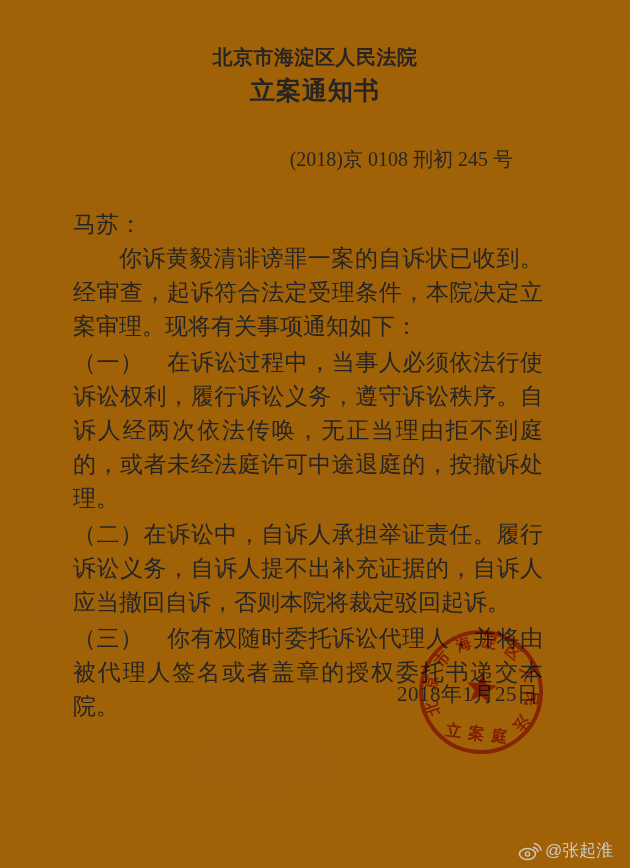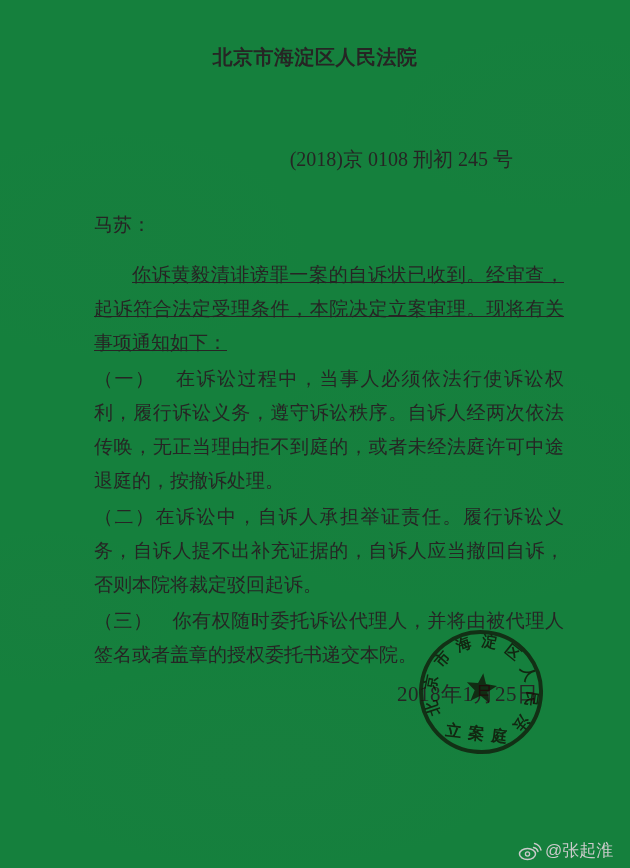--- a/index.html
+++ b/index.html
@@ -4,21 +4,21 @@
 <style>
   html,body{margin:0;padding:0;}
   body{
     background:#e9e9e9;
     font-family:"Liberation Serif","DejaVu Serif",serif;
   }
   .page{
     position:relative;
     width:630px;height:868px;
     margin:0 auto;
-    background:#15803d;
+    background:#a16207;
     color:#262524;
     overflow:hidden;
   }
   
   .page::before{
     content:"";position:absolute;inset:0;pointer-events:none;
     background:
       radial-gradient(ellipse 300px 180px at 18% 28%, rgba(90,90,90,.025), transparent 70%),
       radial-gradient(ellipse 340px 200px at 72% 55%, rgba(90,90,90,.03), transparent 70%),
       radial-gradient(ellipse 380px 160px at 42% 88%, rgba(90,90,90,.035), transparent 70%),
@@ -34,26 +34,26 @@
     position:absolute;top:74px;left:0;width:100%;
     text-align:center;font-size:25px;font-weight:700;
     letter-spacing:1px;
   }
   .case-number{
     position:absolute;top:146px;right:117px;
     font-size:20px;
     margin-left:33px;
   }
   .body-text{
-    position:absolute;left:94px;top:208px;width:470px;
-    font-size:19px;line-height:34px;
+    position:absolute;left:73px;top:208px;width:470px;
+    font-size:23px;line-height:34px;
     text-align:justify;
   }
   .body-text p{margin:0;}
-  .body-text .intro{text-indent:2em;margin-top:16px;text-decoration:underline;}
+  .body-text .intro{text-indent:2em;margin-top:0;}
   .body-text .clause{margin-top:2px;}
   .issue-date{
     position:absolute;top:680px;left:397px;
     font-size:21px;letter-spacing:.5px;
   }
   .seal{
     position:absolute;left:393px;top:604px;width:176px;height:176px;
     mix-blend-mode:multiply;opacity:.93;
     transform:rotate(7deg);
   }
@@ -65,20 +65,21 @@
   }
   .watermark svg{display:block;}
 </style>
 </head>
 <body>
 
 <div class="page">
 
   <div class="court-name">北京市海淀区人民法院</div>
 
+  <div class="doc-title">立案通知书</div>
 
   <div class="case-number">(2018)京 0108 刑初 245 号</div>
 
   <div class="body-text">
     <p class="addressee">马苏：</p>
     <p class="intro">你诉黄毅清诽谤罪一案的自诉状已收到。经审查，起诉符合法定受理条件，本院决定立案审理。现将有关事项通知如下：</p>
     <p class="clause">（一）　在诉讼过程中，当事人必须依法行使诉讼权利，履行诉讼义务，遵守诉讼秩序。自诉人经两次依法传唤，无正当理由拒不到庭的，或者未经法庭许可中途退庭的，按撤诉处理。</p>
     <p class="clause">（二）在诉讼中，自诉人承担举证责任。履行诉讼义务，自诉人提不出补充证据的，自诉人应当撤回自诉，否则本院将裁定驳回起诉。</p>
     <p class="clause">（三）　你有权随时委托诉讼代理人，并将由被代理人签名或者盖章的授权委托书递交本院。</p>
   </div>

